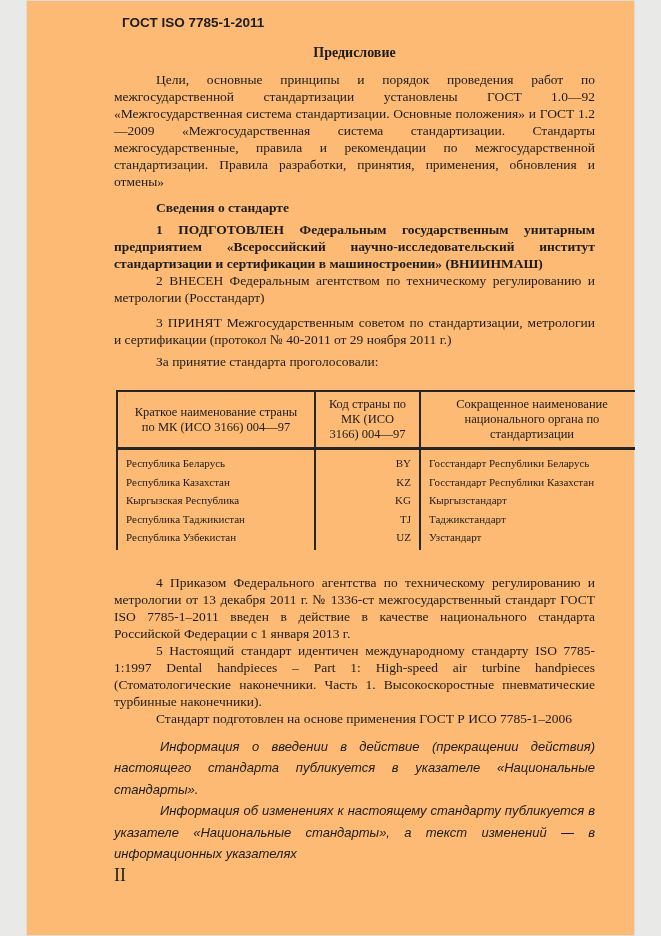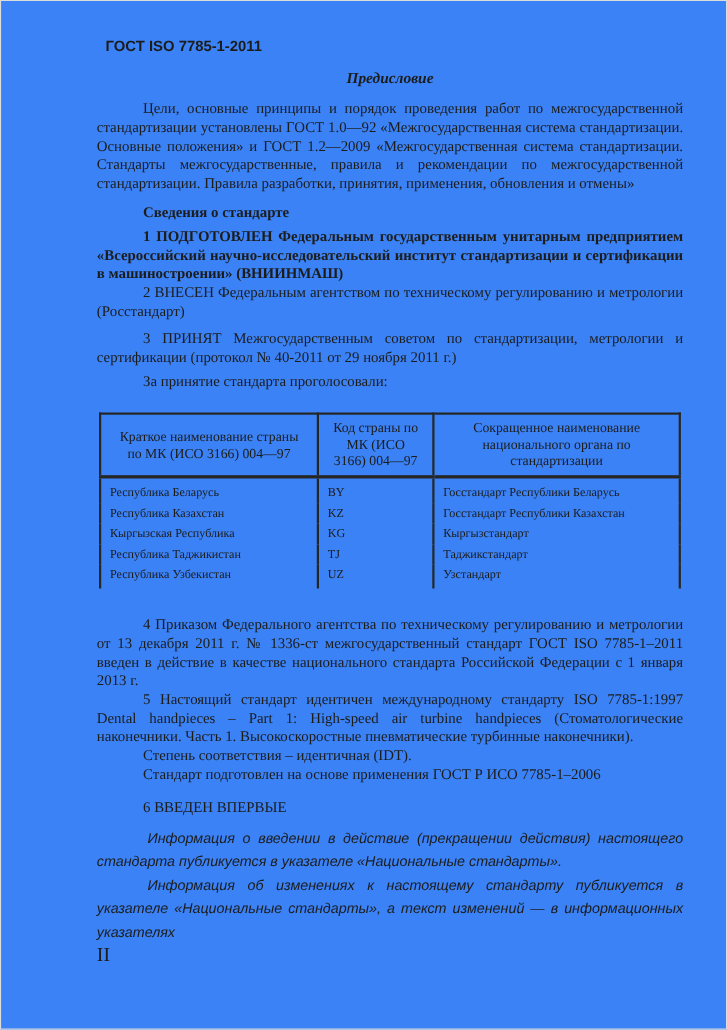--- a/index.html
+++ b/index.html
@@ -1,42 +1,41 @@
 <!DOCTYPE html>
 <html><head>
 <meta charset="utf-8">
 <style>
   html, body { margin: 0; padding: 0; background: #e9e9e7; }
   .page {
     position: relative;
-    width: 661px;
+    width: 609px;
     height: 936px;
     margin: 0 auto;
-    background: #3b82f6;
+    background: #fdba74;
     box-sizing: border-box;
-    padding: 33px 40px 0 88px;
+    padding: 14px 40px 0 88px;
     box-shadow: inset 0 0 0 1px #dcdcda;
     color: #1c1c1a;
     overflow: hidden;
   }
   .doc-code {
     font-family: "Liberation Sans", sans-serif;
     font-weight: bold;
     font-size: 13.5px;
     line-height: 17px;
     margin-left: 8px;
   }
   .preface-title {
     font-family: "Liberation Serif", serif;
     font-weight: bold;
     font-size: 14px;
     line-height: 18px;
     text-align: center;
     margin-top: 13px;
-    font-style: italic;
   }
   .body-text {
     font-family: "Liberation Serif", serif;
     font-size: 13.5px;
     line-height: 17px;
     text-align: justify;
     text-indent: 42px;
     margin: 0;
   }
   .intro { margin-top: 9px; }
@@ -79,21 +78,21 @@
     font-family: "Liberation Serif", serif;
     font-size: 11px;
     line-height: 18.5px;
     padding: 0 8px;
     vertical-align: middle;
     white-space: nowrap;
     overflow: hidden;
   }
   .vote-table tbody tr:first-child td { padding-top: 4px; }
   .vote-table tbody tr:last-child td { padding-bottom: 3px; }
-  .vote-table td.code-cell { text-align: left; }
+  .vote-table td.code-cell { text-align: right; }
   .clause-4 { margin-top: 24px; }
   .plain-line { text-align: left; }
   .clause-6 { margin-top: 13px; text-align: left; }
   .note {
     font-family: "Liberation Sans", sans-serif;
     font-style: italic;
     font-size: 13px;
     line-height: 21.5px;
     text-align: justify;
     text-indent: 46px;
@@ -162,22 +161,20 @@
       <tr>
         <td>Республика Узбекистан</td>
         <td class="code-cell">UZ</td>
         <td>Узстандарт</td>
       </tr>
     </tbody>
   </table>
 
   <p class="body-text clause-4">4 Приказом Федерального агентства по техническому регулированию и метрологии от 13 декабря 2011 г. № 1336-ст межгосударственный стандарт ГОСТ ISO 7785-1–2011 введен в действие в качестве национального стандарта Российской Федерации с 1 января 2013 г.</p>
   <p class="body-text">5 Настоящий стандарт идентичен международному стандарту ISO 7785-1:1997 Dental handpieces – Part 1: High-speed air turbine handpieces (Стоматологические наконечники. Часть 1. Высокоскоростные пневматические турбинные наконечники).</p>
-  <p class="body-text plain-line">Степень соответствия – идентичная (IDT).</p>
   <p class="body-text plain-line">Стандарт подготовлен на основе применения ГОСТ Р ИСО 7785-1–2006</p>
-  <p class="body-text clause-6">6 ВВЕДЕН ВПЕРВЫЕ</p>
 
   <p class="note note-1">Информация о введении в действие (прекращении действия) настоящего стандарта  публикуется в указателе «Национальные стандарты».</p>
   <p class="note">Информация об изменениях к настоящему стандарту публикуется в  указателе «Национальные стандарты», а текст изменений — в информационных указателях</p>
 
   <div class="page-num">II</div>
 
 </div>
 
 </body></html>

